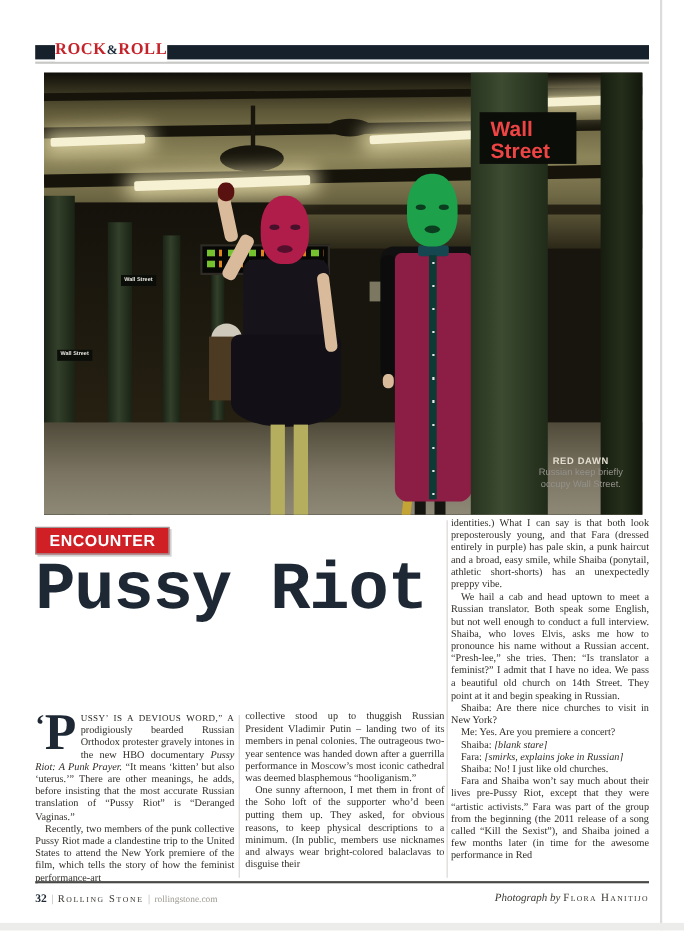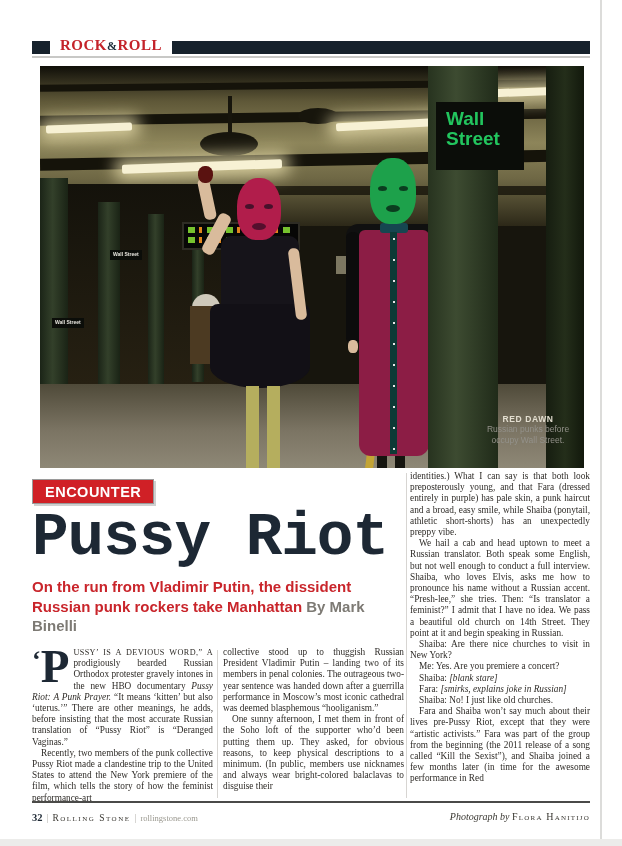--- a/index.html
+++ b/index.html
@@ -4,21 +4,21 @@
 <style>
   html,body{margin:0;padding:0;background:#f4f3f1;}
   .page{position:relative;width:622px;height:846px;background:#ffffff;overflow:hidden;
         font-family:"Liberation Serif",serif;color:#2f2c28;}
   .page-edge-r{position:absolute;left:600px;top:0;width:2px;height:846px;background:#dcdcda;}
   .page-edge-b{position:absolute;left:0;top:839px;width:622px;height:7px;background:#ececea;}
 
   
   .section-bar{position:absolute;left:32px;top:41px;width:558px;height:13px;background:#16212c;}
   .section-underline{position:absolute;left:32px;top:56px;width:558px;height:2px;background:#c8c8c6;}
-  .section-labelbox{position:absolute;left:50px;top:34px;background:#fff;padding:3px 10px 2px;
+  .section-labelbox{position:absolute;left:50px;top:34px;background:#fff;padding:3px 0 2px;
         font-family:"Liberation Serif",serif;font-weight:bold;font-size:15px;letter-spacing:.5px;}
   .sec-red{color:#c4232a;}
   .sec-amp{color:#1b2a38;font-size:12px;}
 
   
   .photo{position:absolute;left:40px;top:66px;width:544px;height:402px;background:#17150d;overflow:hidden;}
   .ph-ceiling{position:absolute;left:0;top:0;width:100%;height:160px;
         background:linear-gradient(#0f0e08 0%,#5f5838 22%,#8d855a 48%,#6f6845 70%,#2c2818 100%);}
   .beam{position:absolute;background:#15130a;}
   .beam.b1{left:0;top:16px;width:100%;height:7px;transform:rotate(-.6deg);}
@@ -39,22 +39,22 @@
         background:linear-gradient(#14120b,#262012);}
   .pillar{position:absolute;background:linear-gradient(90deg,#1b2417,#33402a 45%,#1a2315);}
   .pl1{left:0;top:112px;width:28px;height:290px;}
   .pl2{left:58px;top:136px;width:22px;height:266px;}
   .pl3{left:108px;top:148px;width:16px;height:210px;}
   .pl4{left:152px;top:156px;width:12px;height:160px;}
   .pillar-big{position:absolute;left:388px;top:0;width:70px;height:402px;
         background:linear-gradient(90deg,#27331f,#3d4b31 40%,#202b19);}
   .pillar-far{position:absolute;left:506px;top:0;width:38px;height:402px;
         background:linear-gradient(90deg,#161d10,#242e1a 50%,#12180c);}
-  .wall-sign{position:absolute;left:396px;top:36px;width:88px;height:68px;background:#0b0d09;
-        color:#22c55e;font-family:"Liberation Sans",sans-serif;font-weight:bold;
+  .wall-sign{position:absolute;left:396px;top:36px;width:88px;height:47px;background:#0b0d09;
+        color:#ef4444;font-family:"Liberation Sans",sans-serif;font-weight:bold;
         font-size:19px;line-height:1.05;padding:7px 0 0 10px;box-sizing:border-box;}
   .small-sign{position:absolute;background:#0b0d09;color:#e8e6df;
         font-family:"Liberation Sans",sans-serif;font-weight:bold;font-size:5px;line-height:1.1;
         padding:2px 3px;}
   .ss1{left:70px;top:184px;}
   .ss2{left:12px;top:252px;}
   .led-board{position:absolute;left:142px;top:156px;width:118px;height:28px;background:#070706;
         border:2px solid #2e2c24;box-sizing:border-box;padding:3px 4px;}
   .led-row{height:6px;margin-bottom:4px;
         background:repeating-linear-gradient(90deg,#76c22e 0 7px,rgba(0,0,0,0) 7px 11px,#e0851c 11px 14px,rgba(0,0,0,0) 14px 19px);}
@@ -229,28 +229,27 @@
 
     <div class="pillar-big"></div>
     <div class="pillar-far"></div>
     <div class="wall-sign">
       <div>Wall</div>
       <div>Street</div>
     </div>
 
     <div class="ph-caption">
       <div class="kicker">RED DAWN</div>
-      <div class="capbody">Russian punks before occupy Wall Street.</div>
+      <div class="capbody">Russian keep briefly occupy Wall Street.</div>
     </div>
   </div>
 
   <div class="title-block">
     <div class="badge">ENCOUNTER</div>
     <div class="headline">Pussy Riot</div>
-    <div class="deck"><span>On the run from Vladimir Putin, the dissident Russian punk rockers take Manhattan </span><span class="byline">By Mark Binelli</span></div>
   </div>
 
   <div class="divider div1"></div>
   <div class="divider div2"></div>
 
   <div class="col col1">
     <p><span class="dropcap-wrap"><span class="dc-quote">‘</span><span class="dc-letter">P</span></span><span class="sc">ussy’ is a devious word,” a</span><span> prodigiously bearded Russian Orthodox protester gravely intones in the new HBO documentary </span><span class="it">Pussy Riot: A Punk Prayer.</span><span> “It means ‘kitten’ but also ‘uterus.’” There are other meanings, he adds, before insisting that the most accurate Russian translation of “Pussy Riot” is “Deranged Vaginas.”</span></p>
     <p class="ind">Recently, two members of the punk collective Pussy Riot made a clandestine trip to the United States to attend the New York premiere of the film, which tells the story of how the feminist performance-art</p>
   </div>
 

